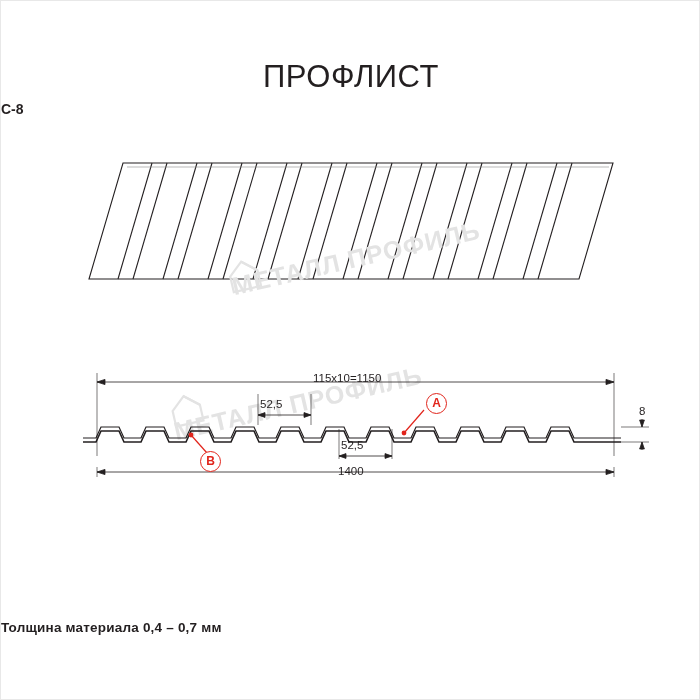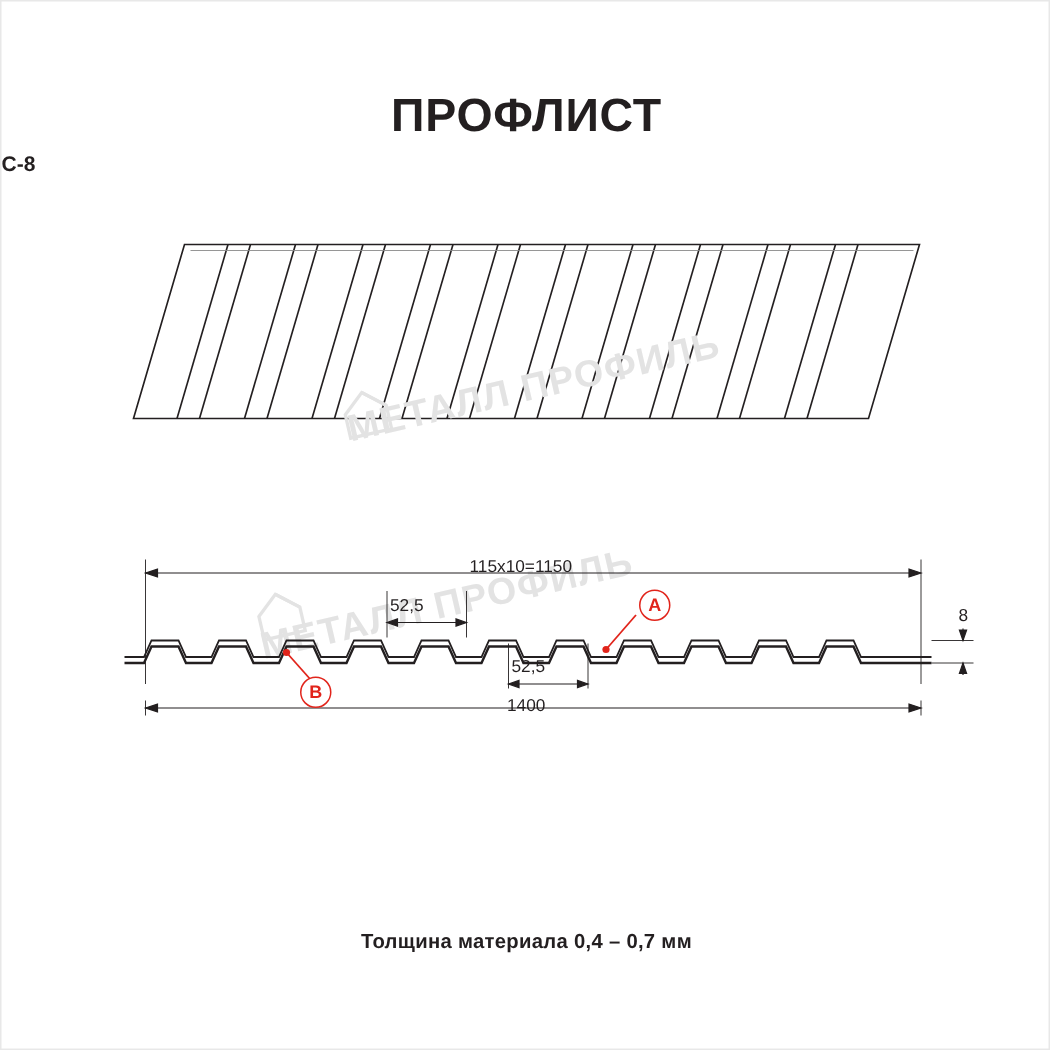--- a/index.html
+++ b/index.html
@@ -21,38 +21,38 @@
     border: 1px solid #e8e8e8;
     box-sizing: border-box;
   }
   .title {
     position: absolute;
     top: 58px;
     left: 0;
     width: 700px;
     text-align: center;
     font-size: 31px;
-    font-weight: bold;
+    font-weight: normal;
     letter-spacing: 0.5px;
   }
   .subtitle {
     position: absolute;
     top: 100px;
     left: 0;
     width: 700px;
     text-align: left;
     font-size: 14px;
     font-weight: bold;
   }
   .footer {
     position: absolute;
     top: 619px;
     left: 0;
     width: 700px;
-    text-align: center;
+    text-align: left;
     font-size: 13.5px;
     font-weight: bold;
     letter-spacing: 0.2px;
   }
   .art {
     position: absolute;
     top: 0;
     left: 0;
   }
   .wm {

